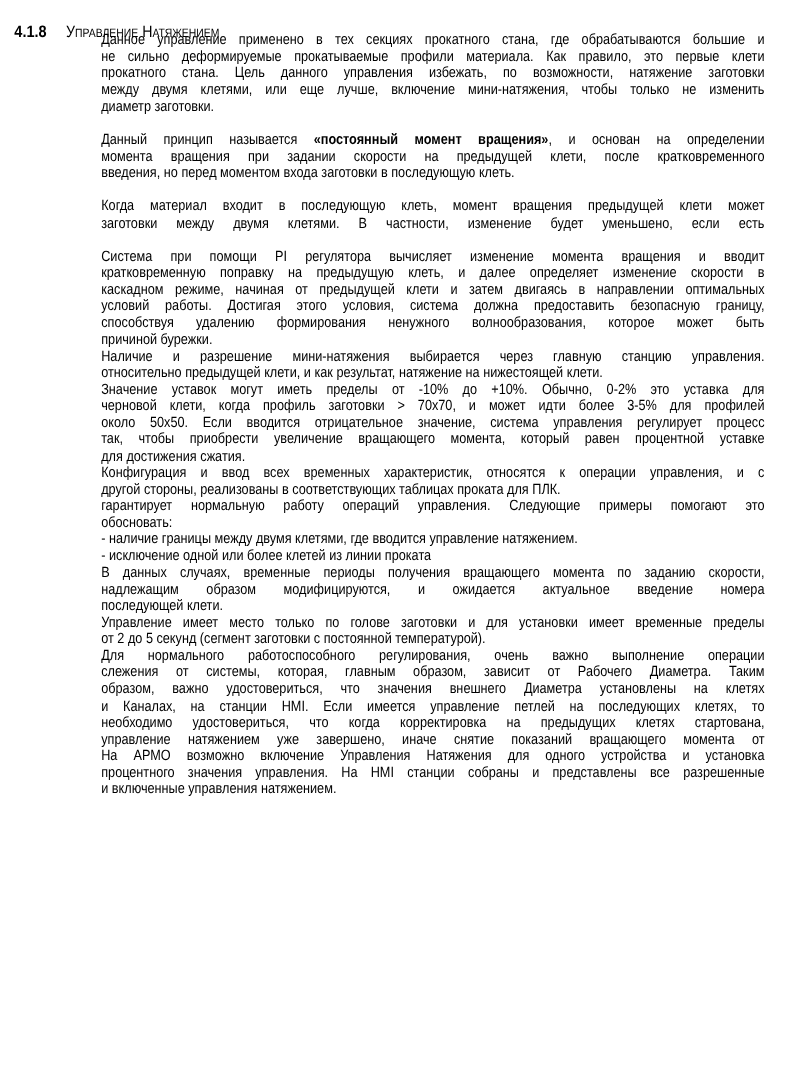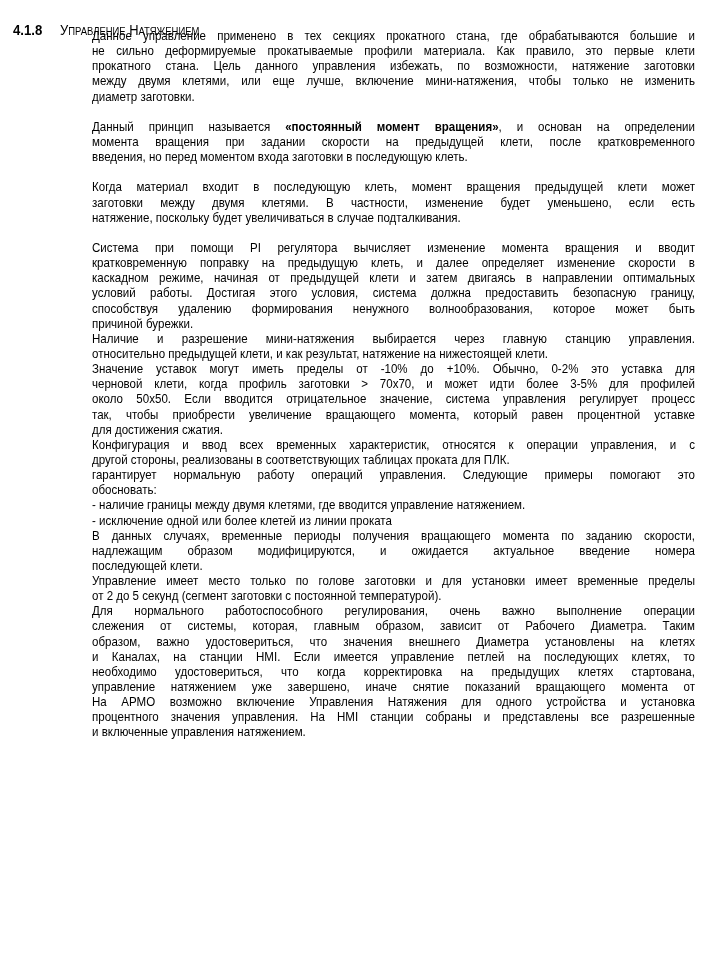--- a/index.html
+++ b/index.html
@@ -37,21 +37,20 @@
   <div>
     <div class="line j"><span class="inner"><span>Данный принцип называется </span><span class="bold">«постоянный момент вращения»</span><span>, и основан на определении</span></span></div>
     <div class="line j"><span class="inner">момента вращения при задании скорости на предыдущей клети, после кратковременного</span></div>
     <div class="line"><span class="inner">введения, но перед моментом входа заготовки в последующую клеть.</span></div>
   </div>
   <div class="gap"></div>
 
   <div>
     <div class="line j"><span class="inner">Когда материал входит в последующую клеть, момент вращения предыдущей клети может</span></div>
     <div class="line j"><span class="inner">заготовки между двумя клетями. В частности, изменение будет уменьшено, если есть</span></div>
-    <div class="line"><span class="inner">натяжение, поскольку будет увеличиваться в случае подталкивания.</span></div>
   </div>
   <div class="gap"></div>
 
   <div>
     <div class="line j"><span class="inner">Система при помощи PI регулятора вычисляет изменение момента вращения и вводит</span></div>
     <div class="line j"><span class="inner">кратковременную поправку на предыдущую клеть, и далее определяет изменение скорости в</span></div>
     <div class="line j"><span class="inner">каскадном режиме, начиная от предыдущей клети и затем двигаясь в направлении оптимальных</span></div>
     <div class="line j"><span class="inner">условий работы. Достигая этого условия, система должна предоставить безопасную границу,</span></div>
     <div class="line j"><span class="inner">способствуя удалению формирования ненужного волнообразования, которое может быть</span></div>
     <div class="line"><span class="inner">причиной бурежки.</span></div>

